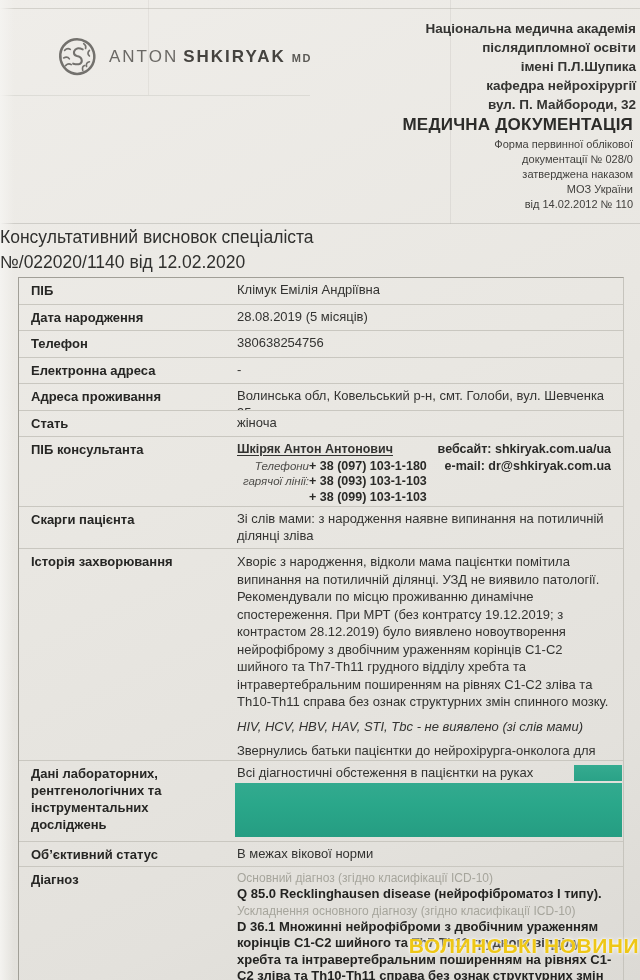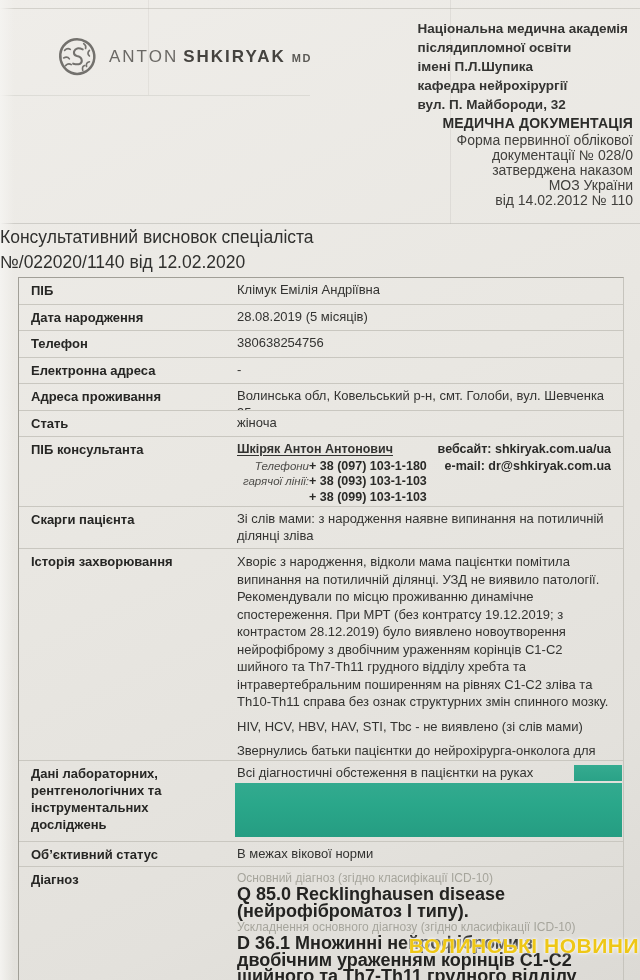--- a/index.html
+++ b/index.html
@@ -21,25 +21,25 @@
     background:linear-gradient(90deg,#f4f3f0, rgba(244,243,240,0)); }
 
   
   .logo { position:absolute; top:36px; left:56px; display:flex; align-items:center; }
   .logo-mark { width:42px; height:42px; opacity:.8; flex:none; }
   .logo-text { margin-left:11px; font-size:17px; letter-spacing:2px; color:#55534f; white-space:nowrap; }
   .logo-first { font-weight:400; color:#6b6965; }
   .logo-last  { font-weight:700; color:#45433f; margin-left:5px; }
   .logo-suffix{ font-size:11px; font-weight:700; letter-spacing:1.5px; color:#5b5955; margin-left:6px; }
 
-  .institution { position:absolute; top:19px; right:12px; text-align:left;
+  .institution { position:absolute; top:19px; right:4px; text-align:right;
     font-weight:700; font-size:13.5px; line-height:19px; color:#27272            5; }
   .meddoc { position:absolute; top:115px; right:7px; text-align:right; }
-  .meddoc-heading { font-weight:700; font-size:14px; color:#2c2c2a; margin-bottom:2px; letter-spacing:.2px; }
-  .meddoc-line { font-size:14px; line-height:15px; color:#403f3c; }
+  .meddoc-heading { font-weight:700; font-size:17px; color:#2c2c2a; margin-bottom:2px; letter-spacing:.2px; }
+  .meddoc-line { font-size:11px; line-height:15px; color:#403f3c; }
 
   .doc-title { position:absolute; top:225px; left:0; width:640px; text-align:left;
     font-size:17.5px; line-height:25px; color:#30302e; }
 
   
   .info-table { position:absolute; top:277px; left:18px; width:606px;
     border-top:1.5px solid #a19f97; border-left:1.5px solid #a19f97;
     border-right:1px solid #c6c4bd; }
   .row { display:grid; grid-template-columns:214px 1fr; border-bottom:1px solid #c9c7c0; overflow:hidden; }
   .row-label { font-weight:700; font-size:13px; line-height:17px; padding:4px 8px 3px 12px; color:#262624; }
@@ -54,33 +54,33 @@
   
   .cons-grid { display:flex; justify-content:space-between; }
   .cons-name { font-size:12.5px; text-decoration:underline; text-underline-offset:2px; color:#333331; margin-bottom:1px;font-weight:bold; }
   .ph-row { display:flex;text-align:right; }
   .ph-label { width:72px; flex:none; font-style:italic; font-size:11.5px; color:#4d4c49; line-height:15.5px; }
   .ph-num { font-weight:700; font-size:12.5px; line-height:15.5px; color:#2a2a28; white-space:nowrap; }
   .cons-contacts { text-align:right; font-weight:700; font-size:12.5px; line-height:17px; color:#2a2a28; padding-right:2px; }
 
   
   .hist-p { margin-bottom:7px; }
-  .hist-p.italic { }
+  .hist-p.italic { font-style:italic; }
 
   
   .lab-line { display:flex; align-items:center;gap:37px; }
   .lab-line > span { white-space:nowrap; }
   .green-tail { flex:1; height:16px; margin-left:4px; margin-right:-9px;
     background:linear-gradient(180deg,#35ab90,#2aa287); }
   .green-block { height:54px; margin-top:1px; margin-left:-2px; margin-right:-9px;
     background:linear-gradient(180deg,#33aa8f 0%,#2aa78a 40%,#259d82 100%); }
 
   
   .diag-caption { color:#a6a59c; font-size:12px; line-height:15px; }
-  .diag-main { font-weight:700; font-size:18px; line-height:16.5px; color:#232321; margin-bottom:1px; }
+  .diag-main { font-weight:700; font-size:13px; line-height:16.5px; color:#232321; margin-bottom:1px; }
 
   
   .watermark { position:absolute; right:1px; bottom:22px; font-weight:700; font-size:21px;
     letter-spacing:.5px; color:#eec717; white-space:nowrap;
     text-shadow:0 0 1px #fff, 0 0 3px rgba(255,255,255,.95), 0 0 6px rgba(255,255,255,.6); }
 </style>
 </head>
 <body>
 
 <div class="paper">

